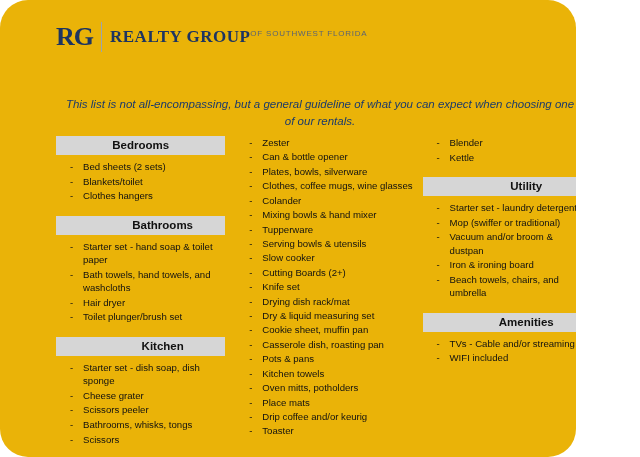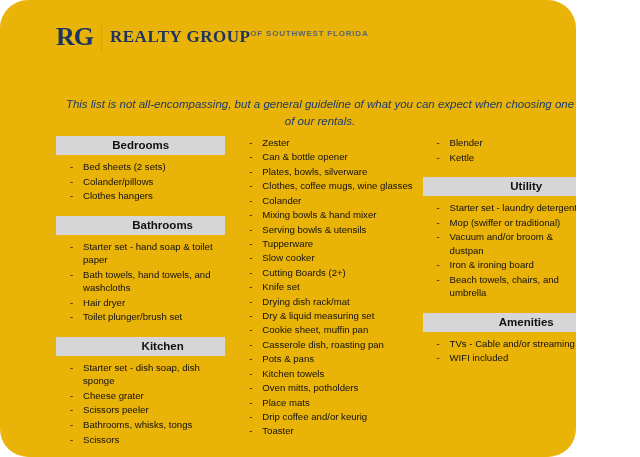--- a/index.html
+++ b/index.html
@@ -52,21 +52,21 @@
     font-family: "Liberation Serif", serif;
     font-size: 17px;
     font-weight: bold;
     color: #1d3461;
     letter-spacing: 0.5px;
     line-height: 1.05;
   }
   .logo-sub {
     font-family: "Liberation Sans", sans-serif;
     font-size: 8px;
-    font-weight: bold;
+    font-weight: normal;
     color: #5a6472;
     letter-spacing: 0.8px;
     line-height: 1.2;
     margin-top: 1px;
   }
   
   .doc-title {
     position: absolute;
     top: 62px;
     left: 0;
@@ -153,21 +153,21 @@
 
   <div class="doc-subtitle">This list is not all-encompassing, but a general guideline of what you can expect when choosing one of our rentals.</div>
 
   <div class="columns">
 
     <div class="col-1">
 
       <div class="section-header">Bedrooms</div>
       <ul class="dashlist">
         <li>Bed sheets (2 sets)</li>
-        <li>Colander/pillows</li>
+        <li>Blankets/toilet</li>
         <li>Clothes hangers</li>
       </ul>
 
       <div class="section-header spaced">Bathrooms</div>
       <ul class="dashlist">
         <li>Starter set - hand soap &amp; toilet paper</li>
         <li>Bath towels, hand towels, and washcloths</li>
         <li>Hair dryer</li>
         <li>Toilet plunger/brush set</li>
       </ul>
@@ -183,22 +183,22 @@
     </div>
 
     <div class="col-2">
       <ul class="dashlist">
         <li>Zester</li>
         <li>Can &amp; bottle opener</li>
         <li>Plates, bowls, silverware</li>
         <li>Clothes, coffee mugs, wine glasses</li>
         <li>Colander</li>
         <li>Mixing bowls &amp; hand mixer</li>
+        <li>Tupperware</li>
         <li>Serving bowls &amp; utensils</li>
-        <li>Tupperware</li>
         <li>Slow cooker</li>
         <li>Cutting Boards (2+)</li>
         <li>Knife set</li>
         <li>Drying dish rack/mat</li>
         <li>Dry &amp; liquid measuring set</li>
         <li>Cookie sheet, muffin pan</li>
         <li>Casserole dish, roasting pan</li>
         <li>Pots &amp; pans</li>
         <li>Kitchen towels</li>
         <li>Oven mitts, potholders</li>

